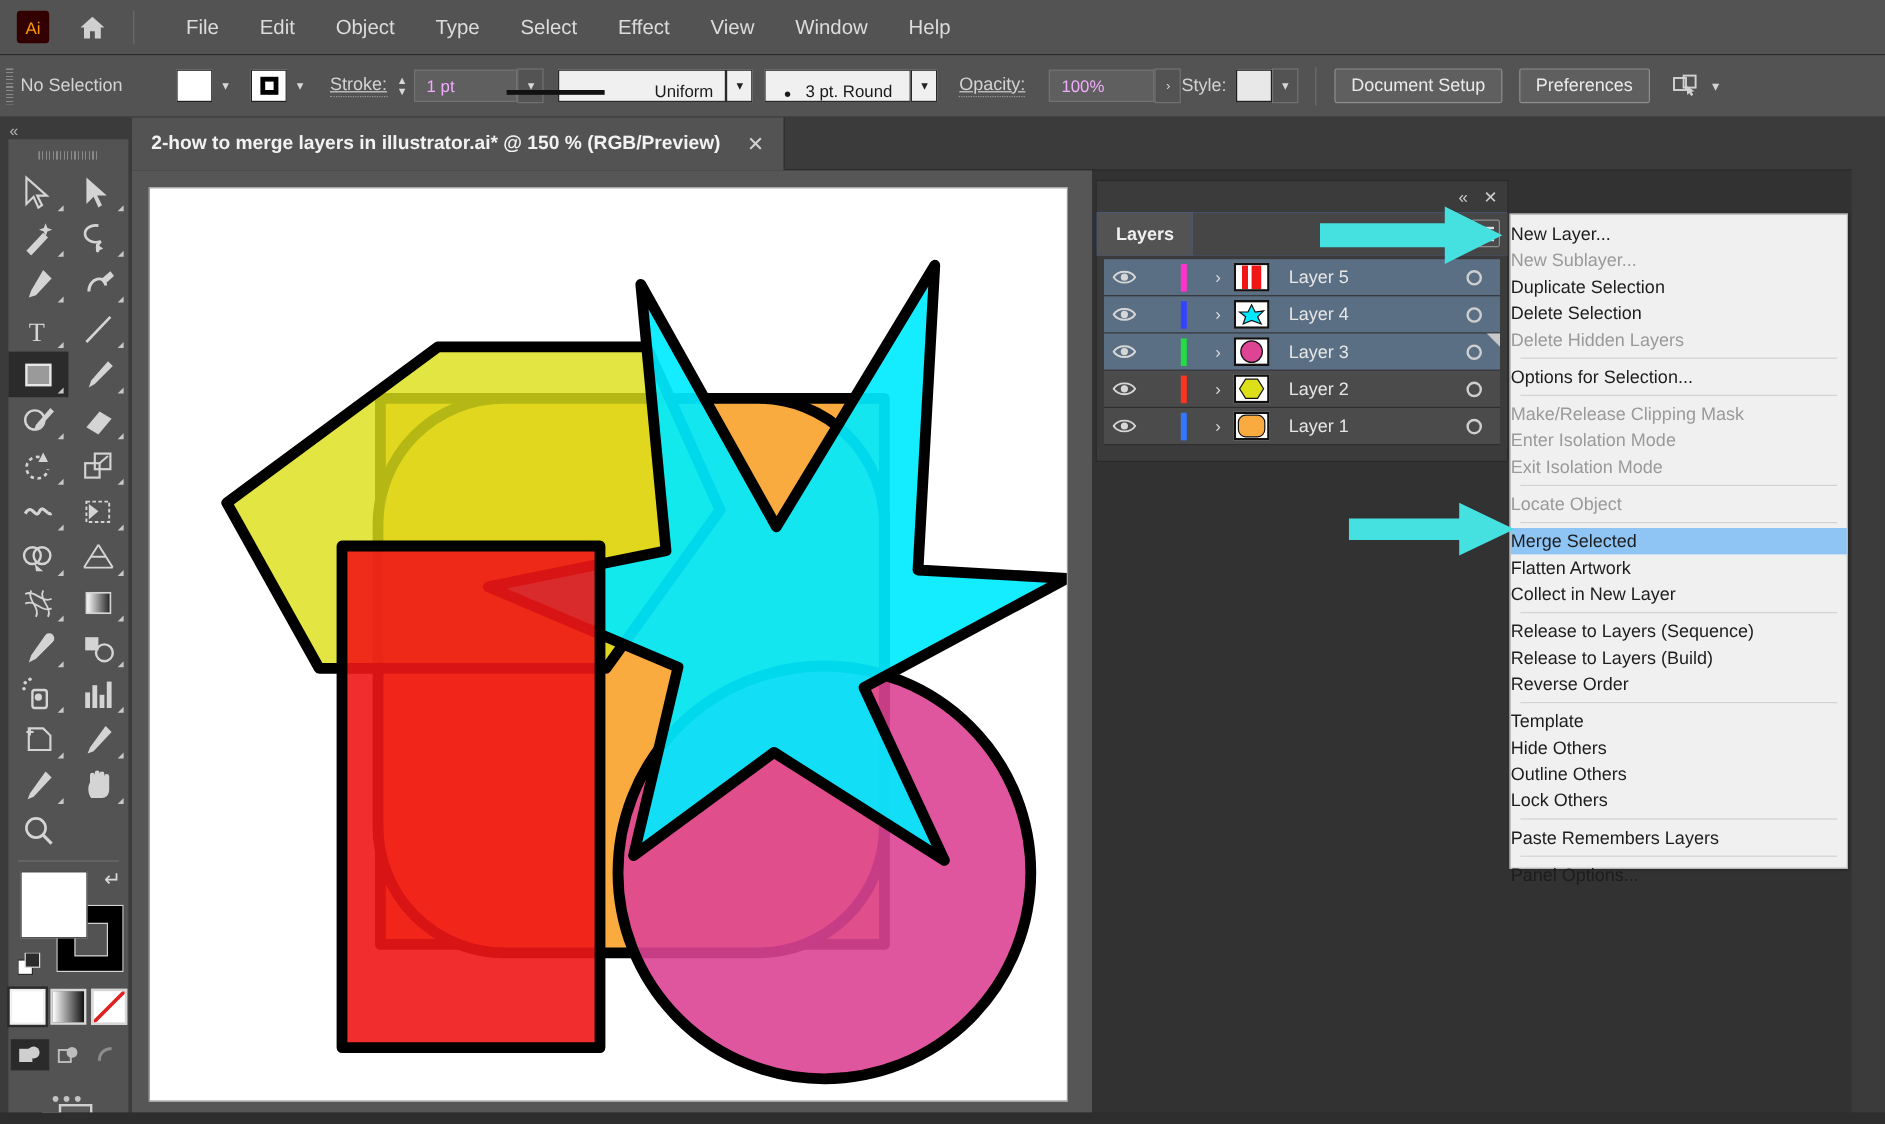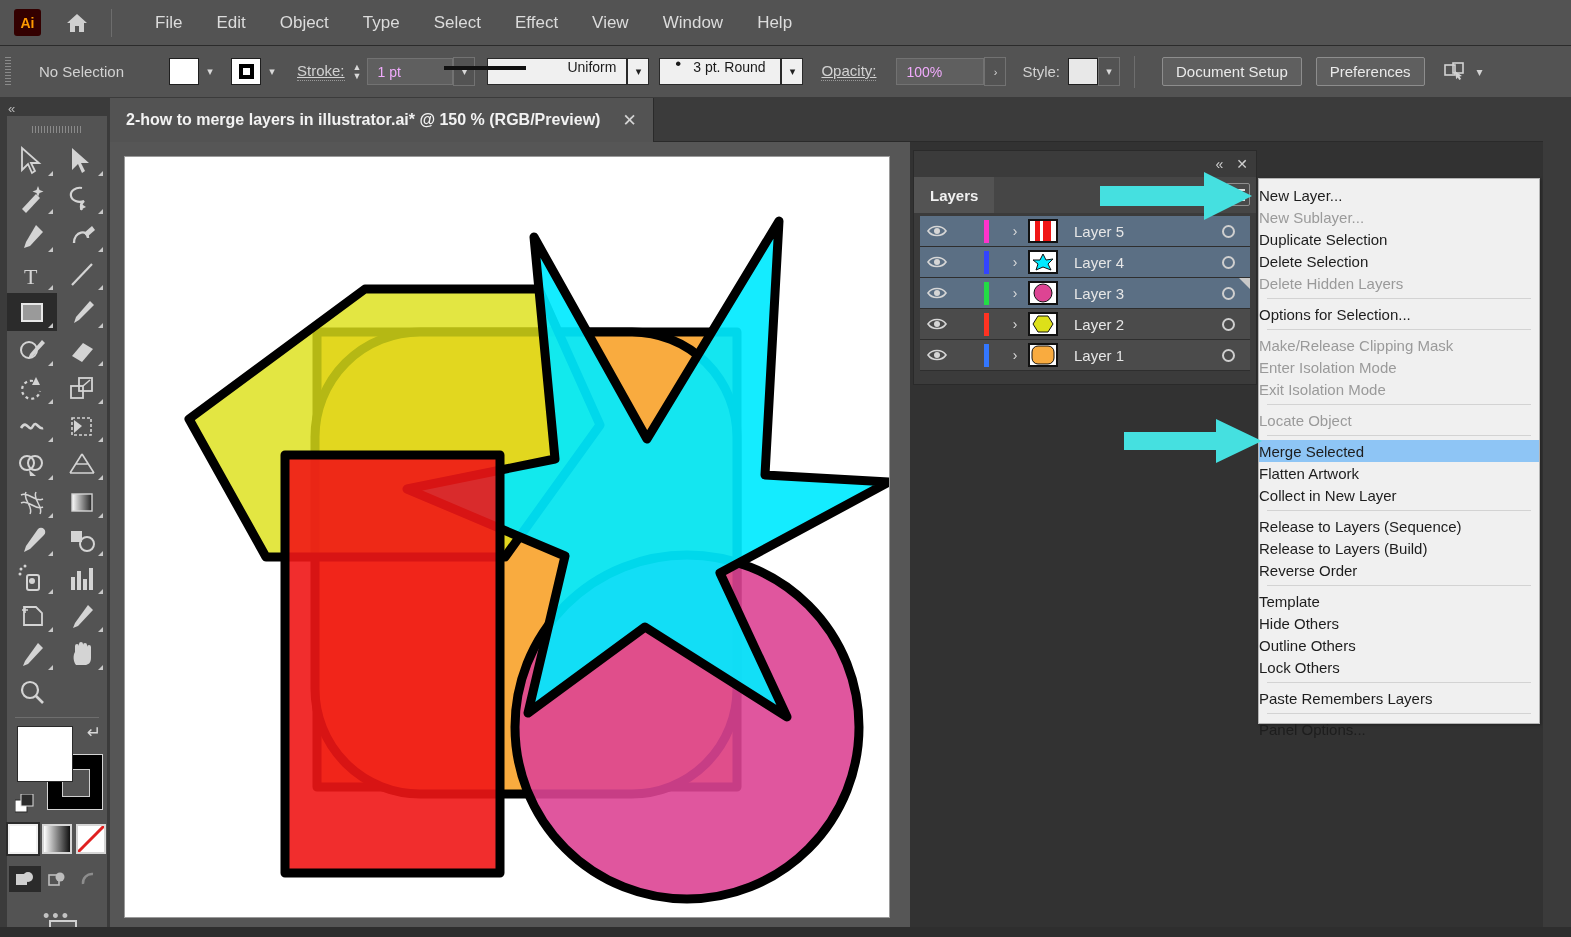--- a/index.html
+++ b/index.html
@@ -14,41 +14,41 @@
   
   .menubar {
     position: absolute; left: 0; top: 0; width: 1571px; height: 46px;
     background: #535353;
     display: flex; align-items: center;
     border-bottom: 1px solid #2b2b2b;
   }
   .ai-logo {
     width: 27px; height: 27px; margin-left: 14px;
     background: #330000; color: #ff9a00;
-    font-size: 14px; font-weight: bold;
+    font-size: 14px; font-weight: normal;
     display: flex; align-items: center; justify-content: center;
     border-radius: 3px; font-family: "Liberation Sans", sans-serif;
   }
   .home-icon { margin-left: 22px; width: 28px; height: 28px;
     display:flex;align-items:center;justify-content:center; }
   .menu-sep { width:1px; height:28px; background:#6d6d6d; margin-left:20px; }
   .menu-items { display: flex; margin-left: 26px; }
   .menu-item {
     color: #dcdcdc; font-size: 17px; padding: 4px 17px; cursor: default;
   }
 
   
   .controlbar {
     position: absolute; left: 0; top: 46px; width: 1571px; height: 52px;
     background: #535353; display: flex; align-items: center;
     border-bottom: 1px solid #3b3b3b;
   }
   .grip { width: 6px; height: 30px; margin-left: 5px;
     background: repeating-linear-gradient(to bottom,#8a8a8a 0 1px,transparent 1px 3px); }
-  .no-sel { color: #d2d2d2; font-size: 15px; margin-left: 28px; width:120px;}
+  .no-sel { color: #d2d2d2; font-size: 15px; margin-left: 6px; width:120px;}
   .swatch-group { display: flex; align-items: center; margin-left: 10px; }
   .sw-fill {
     width: 30px; height: 27px; background: #ffffff; border: 1px solid #1f1f1f;
   }
   .sw-stroke {
     width: 30px; height: 27px; background: #ffffff; border: 1px solid #1f1f1f;
     display:flex;align-items:center;justify-content:center;
   }
   .sw-stroke-inner{width:15px;height:15px;background:#fff;border:4px solid #000;}
   .dd-arrow {
@@ -60,21 +60,21 @@
   .lbl.dotted { border-bottom: 1px dotted #9a9a9a; padding-bottom:1px;text-decoration:underline; }
   .stepper { display:flex; flex-direction:column; justify-content:center;
     margin-left: 8px; color:#d8d8d8; font-size:9px; line-height:9px;}
   .field {
     background: #5f5f5f; color: #f0abfc; font-size: 14px;
     height: 27px; display: flex; align-items: center; padding: 0 9px;
     border: 1px solid #727272;
   }
   .white-field {
     background: #f0f0f0; color: #1a1a1a; font-size: 14px; height: 27px;
-    display:flex; align-items:flex-start; padding: 0 10px; border:1px solid #2a2a2a;
+    display:flex; align-items:flex-end; padding: 0 10px; border:1px solid #2a2a2a;
   }
   .btn-ctl {
     background: #5f5f5f; border: 1px solid #8d8d8d; color: #eaeaea;
     font-size: 15px; height: 29px; display:flex;align-items:center;
     padding: 0 13px; border-radius: 2px; margin-left: 14px;
   }
   .vsep { width:1px; height:32px; background:#6e6e6e; margin: 0 14px; }
 
   
   .tabstrip {
@@ -255,26 +255,26 @@
   <div class="white-field" style="width:122px;margin-left:10px;justify-content:center;gap:12px">
     <span style="font-size:17px;line-height:10px">•</span>
     <span>3 pt. Round</span>
   </div>
   <div class="dd-arrow" style="background:#f0f0f0;color:#222;border:1px solid #2a2a2a;height:27px">▾</div>
 
   <div style="margin-left:18px" class="lbl dotted">Opacity:</div>
   <div class="field" style="width:88px;margin-left:20px">100%</div>
   <div class="dd-arrow" style="border:1px solid #727272;height:29px">›</div>
 
-  <div style="margin-left:16px" class="lbl">Style:</div>
+  <div style="" class="lbl">Style:</div>
   <div class="sw-fill" style="margin-left:8px;background:#e8e8e8"></div>
   <div class="dd-arrow" style="border:1px solid #727272;height:29px">▾</div>
 
   <div class="vsep"></div>
-  <div class="btn-ctl" style="margin-left:13px">Document Setup</div>
+  <div class="btn-ctl" style="margin-left:1px">Document Setup</div>
   <div class="btn-ctl">Preferences</div>
 
   <div style="margin-left:18px;display:flex;align-items:center;gap:8px">
     <svg width="26" height="22" viewBox="0 0 26 22">
       <rect x="2" y="4" width="10" height="10" fill="none" stroke="#d2d2d2" stroke-width="1.6"></rect>
       <rect x="10" y="2" width="10" height="10" fill="none" stroke="#d2d2d2" stroke-width="1.6"></rect>
       <path d="M12 10 l7 5 l-2.5 .4 l1.6 2.6 l-1.8 1.1 l-1.6 -2.6 l-1.5 1.8 Z" fill="#d2d2d2"></path>
     </svg>
     <span class="lbl" style="font-size:12px">▾</span>
   </div>

